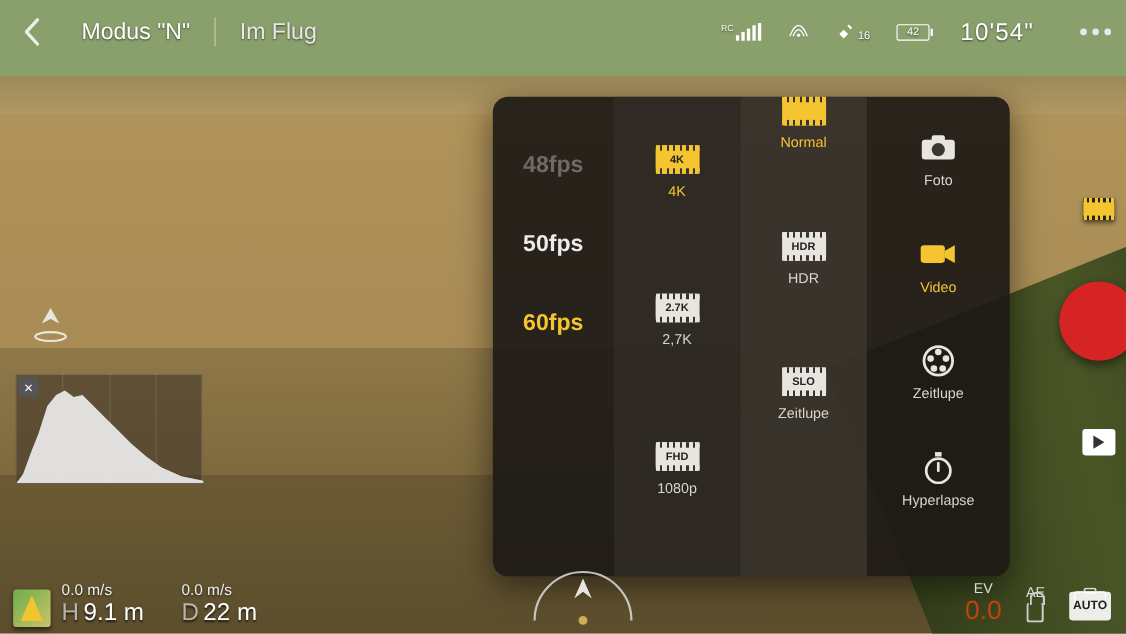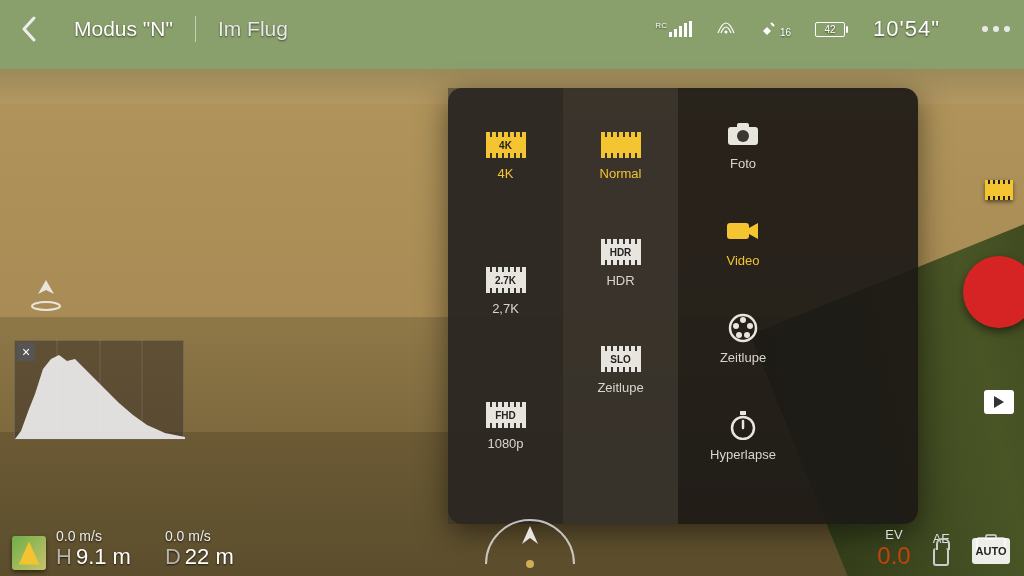--- a/index.html
+++ b/index.html
@@ -51,21 +51,21 @@
   .play-chip{ width:30px; height:24px; background:#fff; border-radius:3px; display:flex; align-items:center; justify-content:center; }
   .play-chip::before{content:"";border-left:10px solid #333;border-top:6px solid transparent;border-bottom:6px solid transparent;}
   
   .panel{ position:absolute; left:448px; top:88px; width:470px; height:436px; background:rgba(28,25,22,.92); border-radius:14px; display:flex; box-shadow:0 8px 30px rgba(0,0,0,.5);}
   .col{ height:100%; display:flex; flex-direction:column; align-items:center; }
   .col-fps{ width:110px; justify-content:flex-start; padding-top:50px; gap:48px;}
   .fps-opt{ font-size:21px; font-weight:600; color:#6e6a64; }
   .fps-opt.white{ color:#ececec; }
   .fps-opt.active{ color:#f5c431; }
   .col-res{ width:115px; background:rgba(55,50,44,.55); padding-top:44px; gap:86px;}
-  .col-mode{ width:115px; background:rgba(68,61,52,.65); padding-top:44px; gap:58px;}
+  .col-mode{ width:115px; background:rgba(68,61,52,.65); gap:74px;}
   .col-cam{ width:130px; padding-top:32px; gap:46px;}
   .opt{ display:flex; flex-direction:column; align-items:center; gap:8px; font-size:13px; color:#d8d5cf;}
   .opt.active{ color:#f5c431;}
   .chip{ width:40px; height:26px; border-radius:3px; background:#e8e5df; display:flex; align-items:center; justify-content:center; font-size:10px; font-weight:700; color:#222; position:relative;}
   .chip.film::before,.chip.film::after{content:"";position:absolute;left:0;right:0;height:5px;background:repeating-linear-gradient(90deg,#e8e5df 0 4px,#333 4px 6px);}
   .chip.film::before{top:0}.chip.film::after{bottom:0}
   .chip.gold{background:#f5c431;}
   .chip.gold.film::before,.chip.gold.film::after{background:repeating-linear-gradient(90deg,#f5c431 0 4px,#333 4px 6px);}
   .cam-ico{ width:36px; height:28px; display:flex; align-items:center; justify-content:center;}
   
@@ -149,20 +149,25 @@
     </div>
   <div style="height:48px"></div>
   <div class="record-btn"></div>
   <div style="height:56px"></div>
   <div class="rail-item">
       <div class="play-chip"></div>
     </div>
 </div>
 
 <div class="panel">
+  <div class="col col-fps">
+    <div class="fps-opt">48fps</div>
+    <div class="fps-opt white">50fps</div>
+    <div class="fps-opt active">60fps</div>
+  </div>
   <div class="col col-res">
     <div class="opt active">
       <div class="chip gold film">
           <span>4K</span>
         </div>
       <span>4K</span>
     </div>
     <div class="opt">
       <div class="chip film">
           <span>2.7K</span>

